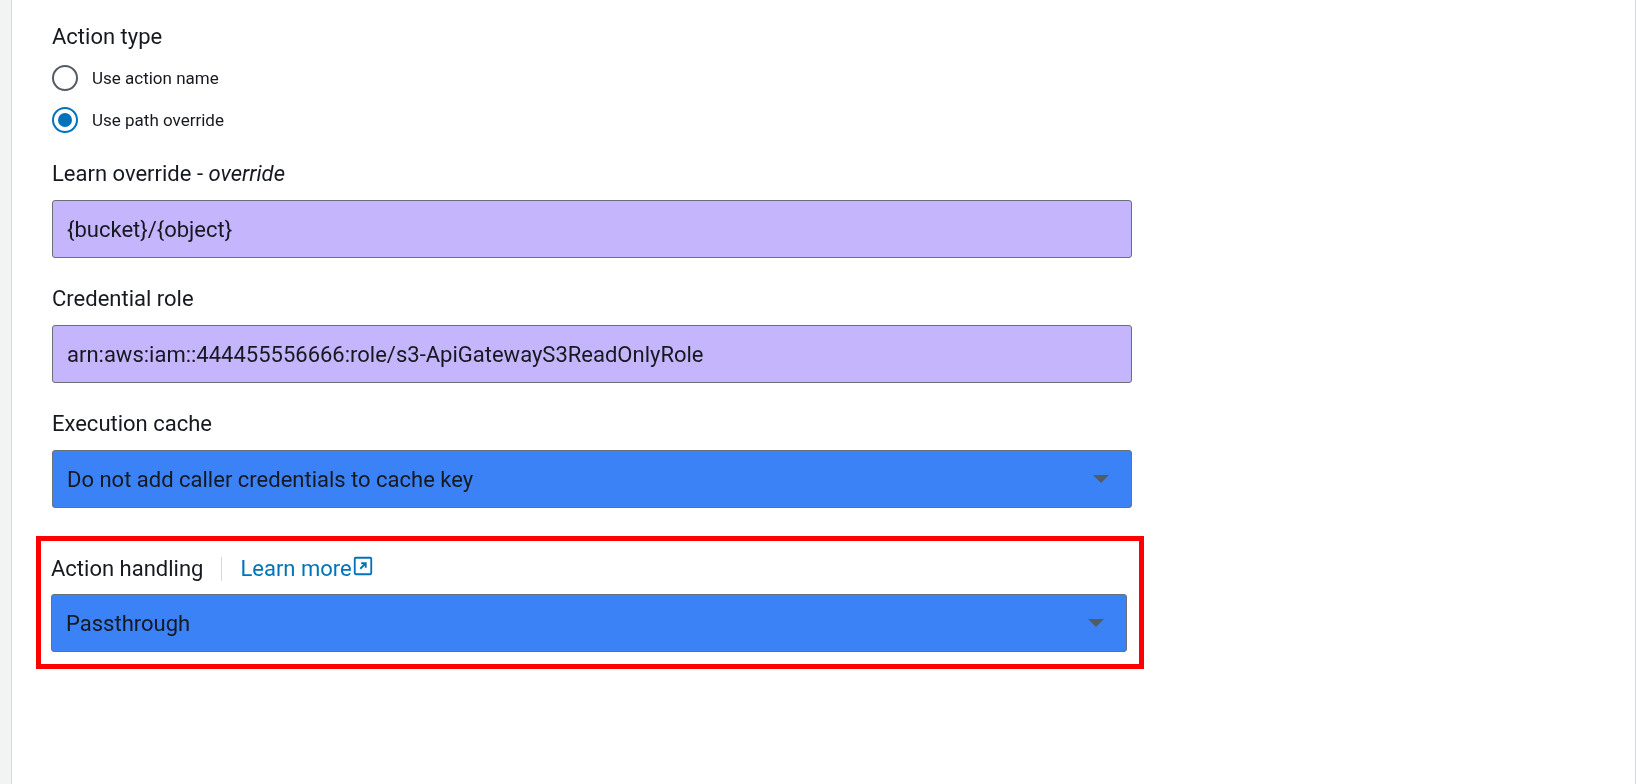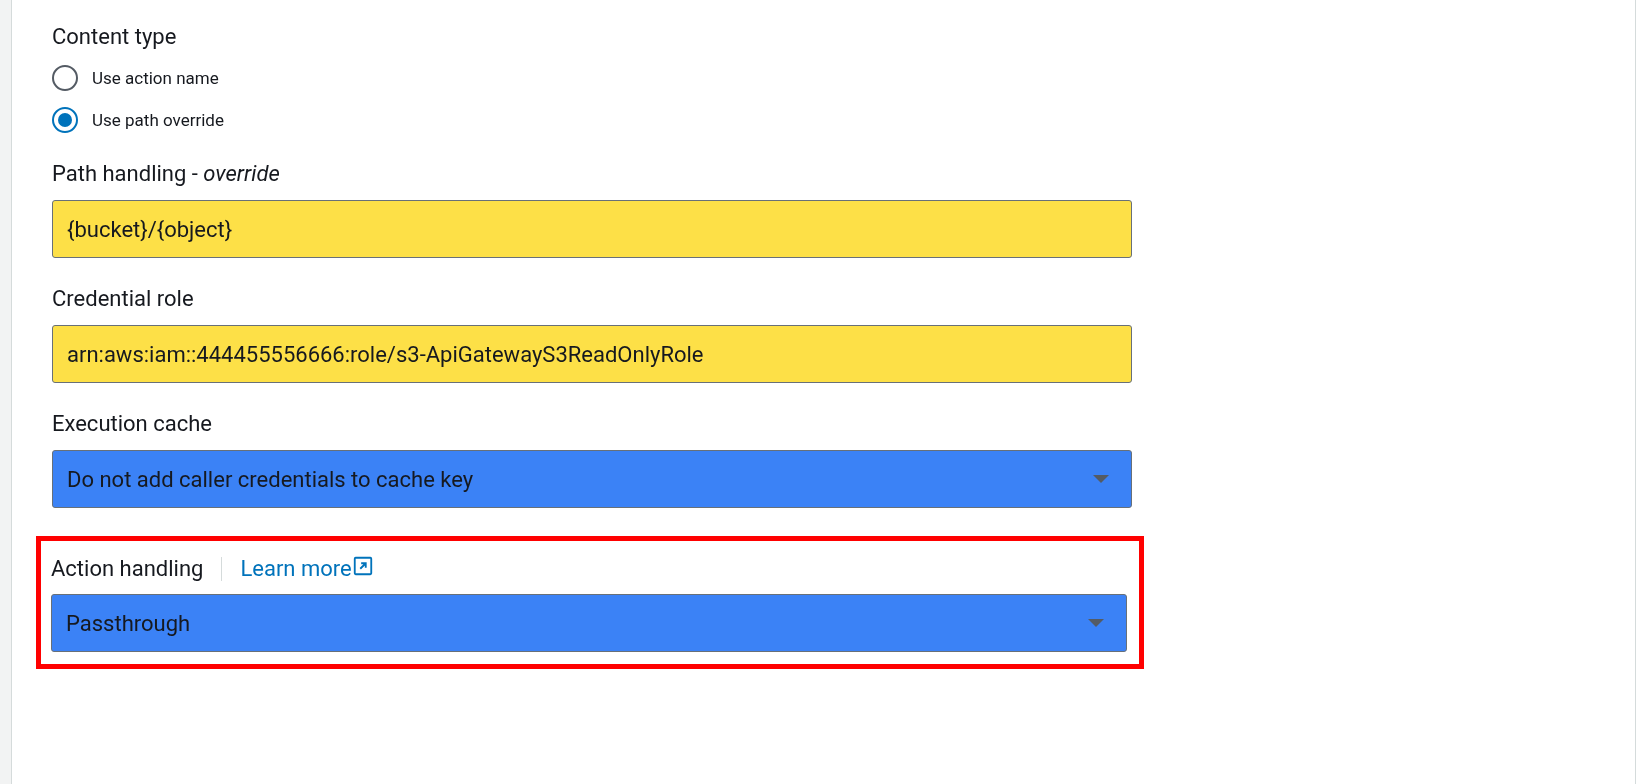--- a/index.html
+++ b/index.html
@@ -86,21 +86,21 @@
     .text-input {
       width: 100%;
       max-width: 1080px;
       height: 58px;
       border: 1px solid #687078;
       border-radius: 3px;
       padding: 0 14px;
       font-size: 22px;
       color: #16191f;
       font-family: inherit;
-      background: #fde047;
+      background: #c4b5fd;
     }
     .select-box {
       width: 100%;
       max-width: 1080px;
       height: 58px;
       border: 1px solid #687078;
       border-radius: 3px;
       padding: 0 14px;
       font-size: 22px;
       color: #16191f;
@@ -154,39 +154,39 @@
   </style>
 </head>
 <body>
 
 <div class="outer-container">
   <div class="left-edge"></div>
   <div class="main-panel">
 
     <div class="form-section">
       <div class="section-label">
-        <span>Content type</span>
+        <span>Action type</span>
       </div>
       <div class="radio-group">
         <div class="radio-option">
           <div class="radio-circle"></div>
           <span class="radio-label">Use action name</span>
         </div>
         <div class="radio-option">
           <div class="radio-circle selected">
             <div class="radio-dot"></div>
           </div>
           <span class="radio-label">Use path override</span>
         </div>
       </div>
     </div>
 
     <div class="form-section">
       <div class="section-label">
-        <span><span>Path handling - </span><span class="optional">override</span></span>
+        <span><span>Learn override - </span><span class="optional">override</span></span>
       </div>
       <input type="text" class="text-input" value="{bucket}/{object}" style="">
     </div>
 
     <div class="form-section">
       <div class="section-label">
         <span>Credential role</span>
       </div>
       <input type="text" class="text-input" value="arn:aws:iam::444455556666:role/s3-ApiGatewayS3ReadOnlyRole" style="">
     </div>

